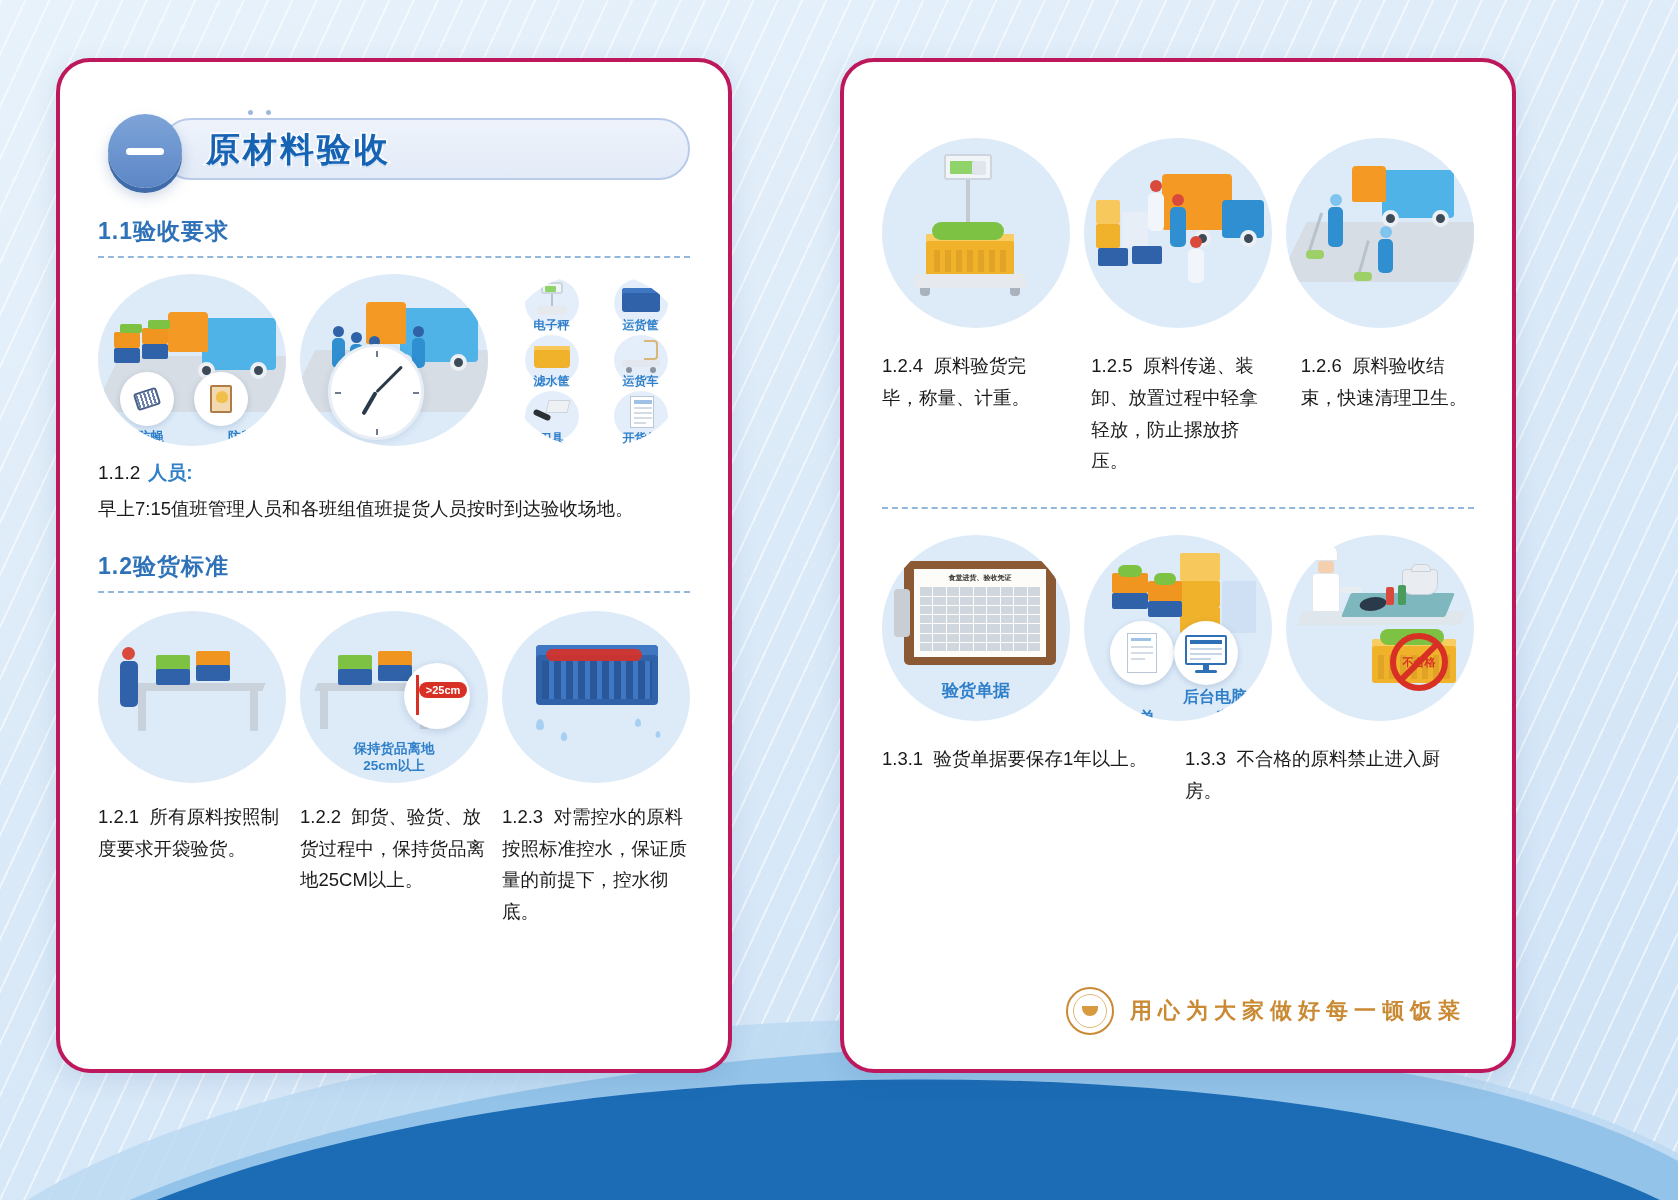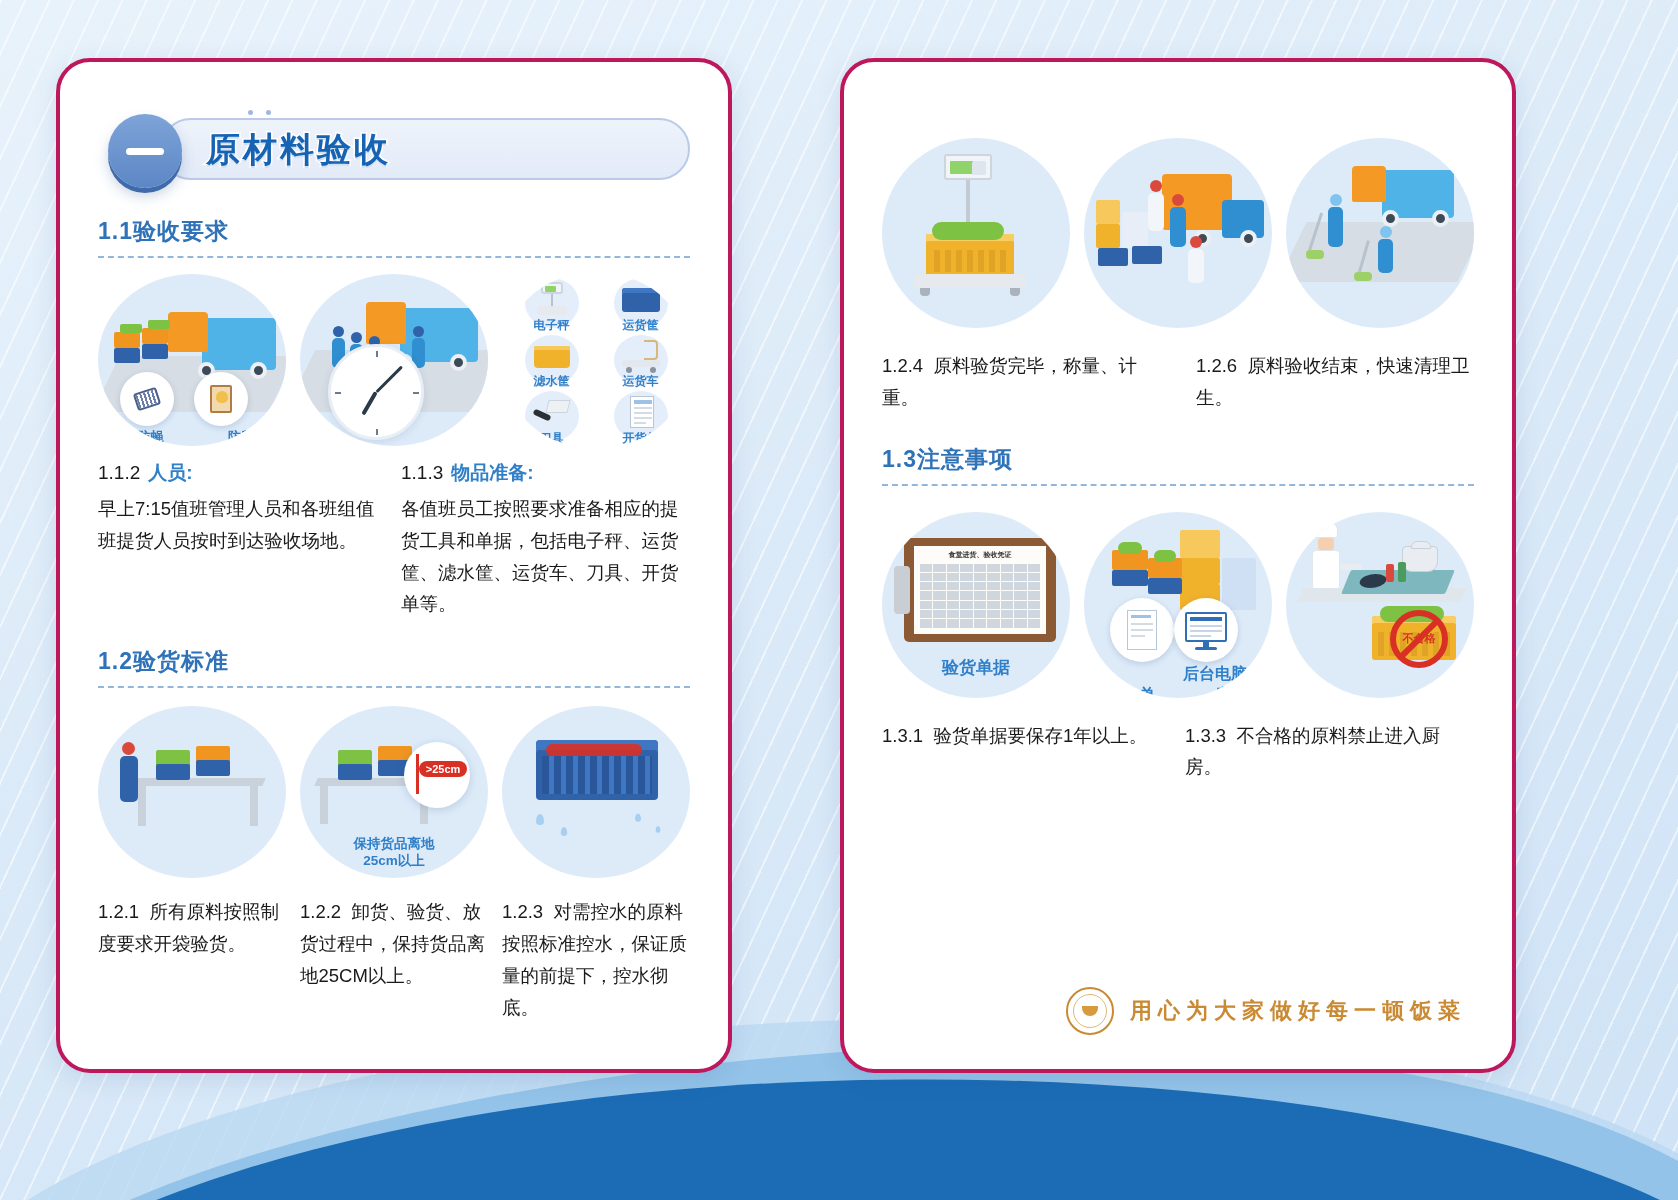--- a/index.html
+++ b/index.html
@@ -316,24 +316,20 @@
           </div>
         </div>
       </div>
     </div>
 
     <div class="txt-row">
       <div class="txt-cell">
         <div class="t-head"><span class="idx">1.1.2</span><span class="nm">人员:</span></div>
         <div class="t-body">早上7:15值班管理人员和各班组值班提货人员按时到达验收场地。</div>
       </div>
-      <div class="txt-cell">
-        <div class="t-head"><span class="idx">1.1.3</span><span class="nm">物品准备:</span></div>
-        <div class="t-body">各值班员工按照要求准备相应的提货工具和单据，包括电子秤、运货筐、滤水筐、运货车、刀具、开货单等。</div>
-      </div>
     </div>
 
     <div class="sec-head" style="margin-top:26px;">
       <div class="sec-title">1.2验货标准</div>
       <div class="sec-rule"></div>
     </div>
 
     <div class="illu-row" style="margin-top:18px;">
 
       <div class="illu-cell">
@@ -354,21 +350,21 @@
 
       <div class="illu-cell">
         <div class="blob">
           <div style="position:absolute; left:16px; top:72px; width:120px; height:8px; background:#c9d2da; transform:skewX(-24deg);"></div>
           <div style="position:absolute; left:20px; top:80px; width:8px; height:38px; background:#c9d2da;"></div>
           <div style="position:absolute; left:120px; top:80px; width:8px; height:38px; background:#c9d2da;"></div>
           <div class="crate" style="left:38px; top:44px; width:34px; height:18px; background:#7dc242;"></div>
           <div class="crate" style="left:78px; top:40px; width:34px; height:18px; background:#f0951f;"></div>
           <div class="crate" style="left:38px; top:58px; width:34px; height:16px; background:#2f62a8;"></div>
           <div class="crate" style="left:78px; top:54px; width:34px; height:16px; background:#2f62a8;"></div>
-          <div class="callout" style="left:104px; top:36px; width:66px; height:66px;">
+          <div class="callout" style="left:104px; top:52px; width:66px; height:66px;">
             <div style="position:absolute;left:12px;top:12px;width:3px;height:40px;background:#d93025;"></div>
             <div class="pill" style="position:relative; left:6px; top:-6px;">&gt;25cm</div>
           </div>
           <div class="cap2" style="top:130px;">
             <div>保持货品离地</div>
             <div>25cm以上</div>
           </div>
         </div>
       </div>
 
@@ -470,26 +466,28 @@
           </div>
         </div>
       </div>
     </div>
 
     <div class="txt-row" style="margin-top:22px;gap:36px;">
       <div class="txt-cell">
         <div class="t-line"><span>1.2.4</span>&nbsp;&nbsp;<span>原料验货完毕，称量、计重。</span></div>
       </div>
       <div class="txt-cell">
+        <div class="t-line"><span>1.2.5</span>&nbsp;&nbsp;<span>原料传递、装卸、放置过程中轻拿轻放，防止摞放挤压。</span></div>
+      </div>
+      <div class="txt-cell">
         <div class="t-line"><span>1.2.6</span>&nbsp;&nbsp;<span>原料验收结束，快速清理卫生。</span></div>
       </div>
     </div>
 
     <div class="sec-head" style="margin-top:30px;">
-      <div class="sec-title">1.3注意事项</div>
       <div class="sec-rule"></div>
     </div>
 
     <div class="illu-row" style="margin-top:26px;">
 
       <div class="illu-cell">
         <div class="blob" style="height:186px;">
           <div class="clip" style="left:22px; top:26px; width:152px; height:104px;">
             <div class="clip-paper" style="left:10px; top:8px; right:10px; bottom:8px;">
               <div style="position:absolute; left:6px; top:4px; right:6px; text-align:center; font-size:7px; font-weight:bold; color:#333;">食堂进货、验收凭证</div>

